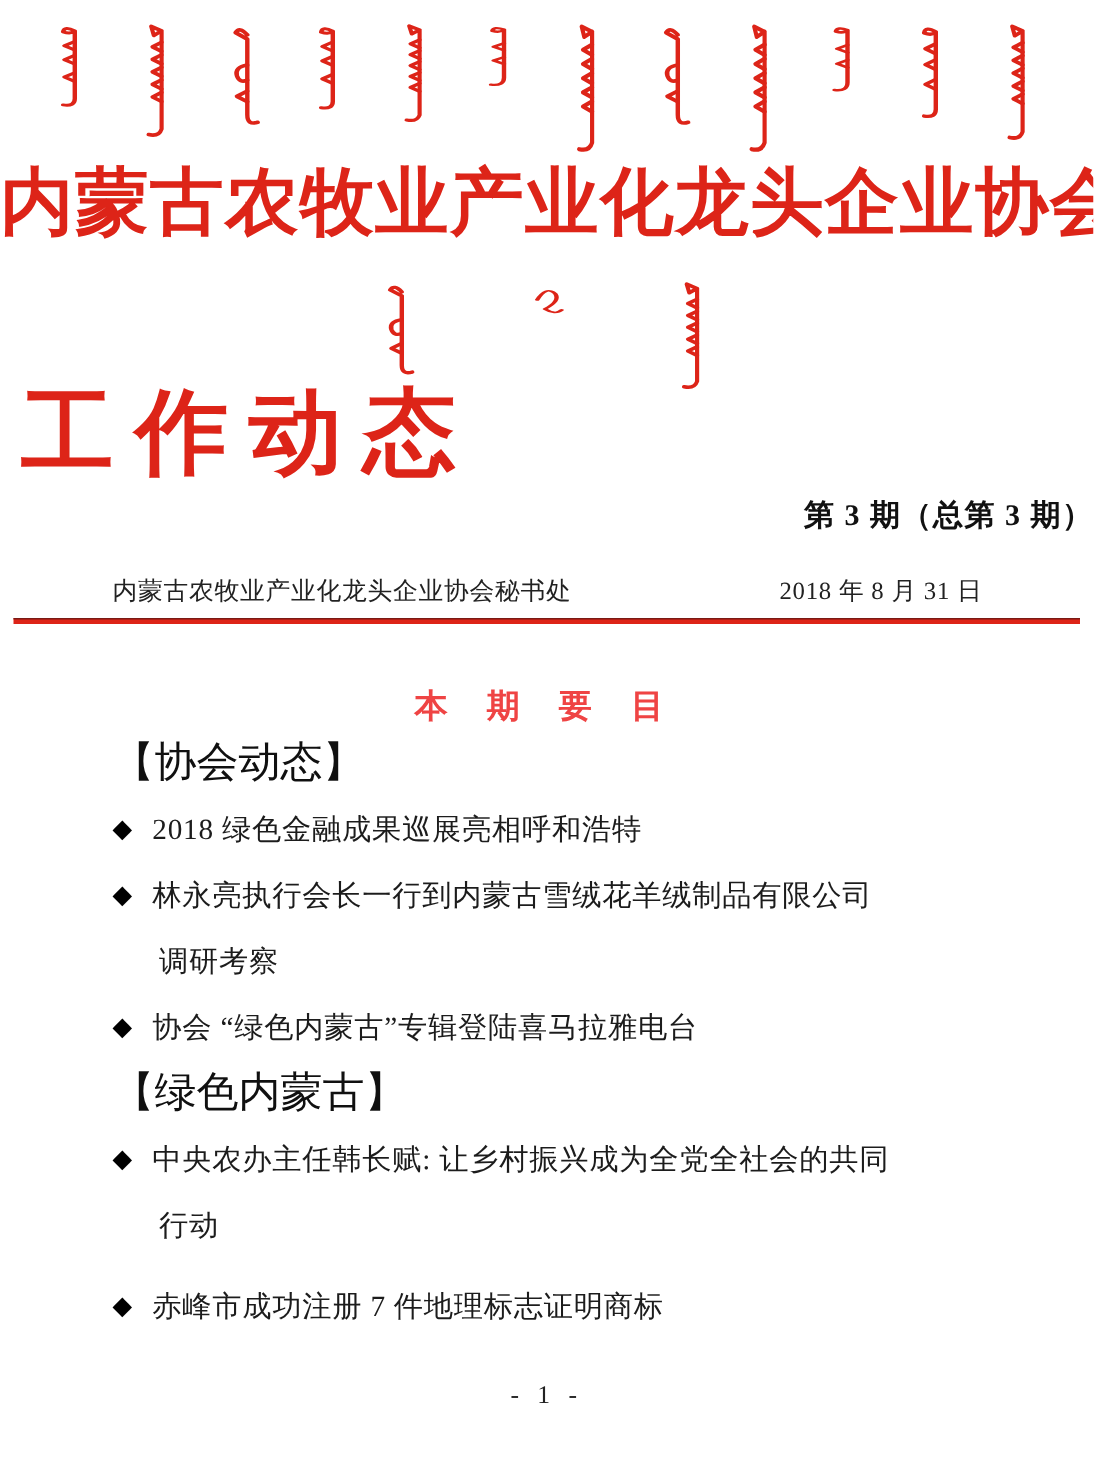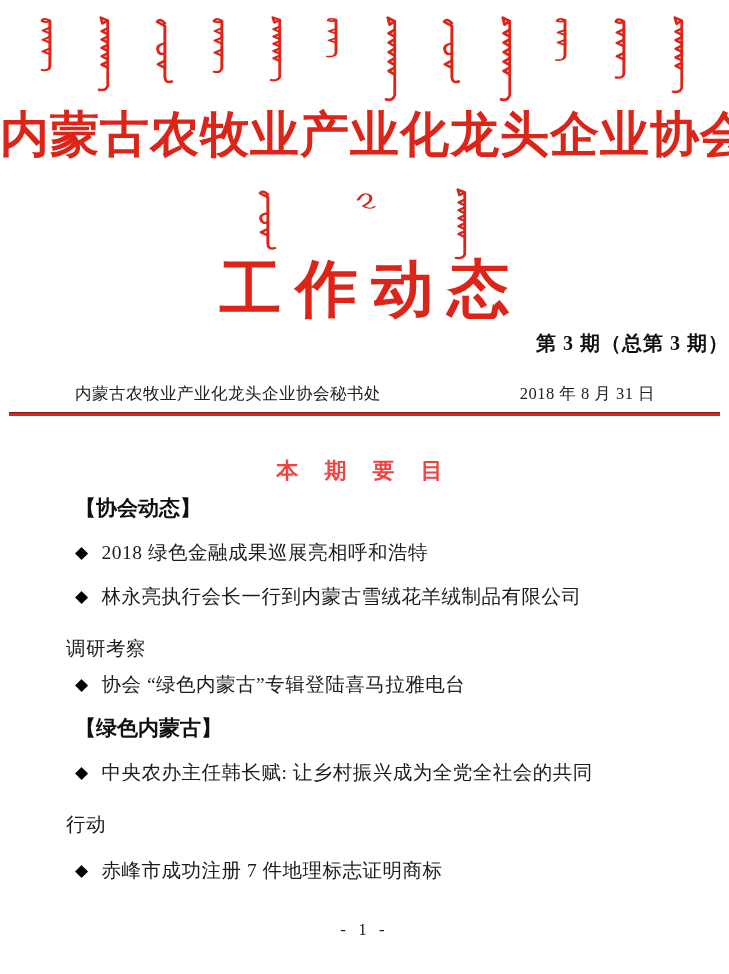--- a/index.html
+++ b/index.html
@@ -14,21 +14,21 @@
   .mg-row { display:flex; align-items:flex-start; }
   .mg-row-top { margin:16px 36px 0 36px; height:84px; justify-content:space-between; }
   .mg-row-mid { margin-top:22px; height:66px; justify-content:center; gap:72px; }
   .mg-glyph { color:var(--accent); flex:0 0 auto; }
   .org-name {
     margin-top:4px; text-align:right; color:var(--accent);
     font-size:49px; font-weight:bold; letter-spacing:1px; line-height:62px;
     font-family:"Liberation Serif","DejaVu Serif",serif; white-space:nowrap;
   }
   .bulletin-title {
-    margin-top:-4px; text-align:center; color:var(--accent);
+    margin-top:-4px; text-align:left; color:var(--accent);
     font-size:62px; font-weight:bold; letter-spacing:14px; line-height:78px;
     text-indent:14px; font-family:"Liberation Serif","DejaVu Serif",serif;
   }
   .issue-line {
     margin-top:2px; text-align:right; font-size:20px; font-weight:bold;
     color:#111; letter-spacing:1px;
   }
   .secretariat-row {
     margin:26px 74px 0 75px; display:flex; justify-content:space-between;
     font-size:16.5px; color:#222; letter-spacing:0.5px;text-align:center;
@@ -40,30 +40,30 @@
   
   .toc-heading {
     margin-top:40px; height:30px; text-align:center;
     font-family:"Liberation Sans","DejaVu Sans",sans-serif;
     font-size:22px; font-weight:bold; letter-spacing:10px; color:#ef4444;
   }
   .toc-body { margin-top:0; }
   .toc-section-title {
     height:44px; display:flex; align-items:center; padding-left:75px;
     font-family:"Liberation Sans","DejaVu Sans",sans-serif;
-    font-size:21px; font-weight:bold; color:#101010;
+    font-size:28px; font-weight:normal; color:#101010;
   }
   .toc-line {
     height:44px; display:flex; align-items:center; padding-left:75px;
     font-size:19.5px; color:#1c1c1c; letter-spacing:0.5px; white-space:nowrap;
   }
   .toc-line .diamond {
     font-size:17px; color:#000; margin-right:13px; line-height:1;
   }
-  .toc-line.continuation { padding-left:66px;align-items:flex-end; }
+  .toc-line.continuation { padding-left:106px; }
   .toc-section:last-child .toc-item:last-child .toc-line:first-child { margin-top:10px; }
   
   .page-number {
     position:absolute; left:0; right:0; bottom:34px; text-align:center;
     font-size:17px; color:#222; letter-spacing:4px;
   }
 </style>
 </head>
 <body>
 

